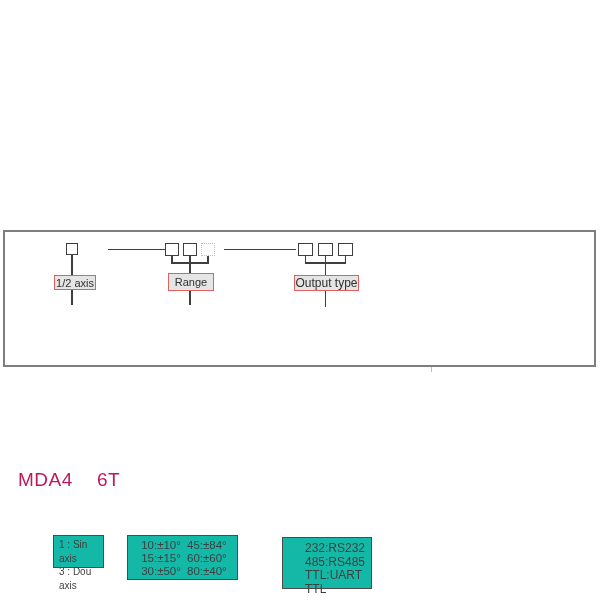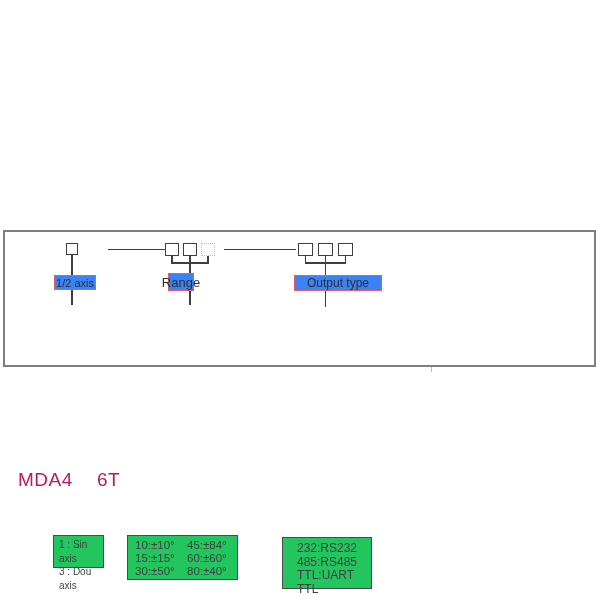--- a/index.html
+++ b/index.html
@@ -45,56 +45,56 @@
     font-size: 19px;
     line-height: 19px;
     letter-spacing: 0.5px;
     color: #be185d;
     white-space: nowrap;
   }
   .red-label {
     position: absolute;
     border: 1.5px solid #e05f5f;
     box-sizing: border-box;
-    background: #3b82f6;
+    background: #e5e5e5;
     color: #2f2f2f;
     display: flex;
     align-items: center;
     justify-content: center;
     white-space: nowrap;
   }
   .values-box {
     position: absolute;
     border: 1.5px solid #4a4a4a;
     box-sizing: border-box;
-    background: #22c55e;
+    background: #14b8a6;
     color: #3f3f3f;
   }
   #axis-values {
     left: 48px; top: 303px;
     width: 51px; height: 33px;
     font-size: 10px;
     line-height: 13.5px;
     padding: 2px 0 0 5px;
   }
   #range-values {
     left: 122px; top: 303px;
     width: 111px; height: 45px;
     font-size: 11.5px;
     padding: 3px 0 0 0;
   }
   #range-values .row { display: flex; line-height: 12.8px; }
-  #range-values .c1 { width: 59px; padding-left: 7px; box-sizing: border-box; }
+  #range-values .c1 { width: 59px; padding-left: 7px; box-sizing: border-box; text-align: center; }
   #range-values .c2 { flex: 1; }
   #output-values {
     left: 277px; top: 305px;
     width: 90px; height: 52px;
     font-size: 12px;
     line-height: 13.7px;
-    padding: 4px 0 0 14px;
+    padding: 4px 0 0 22px;
   }
   .tick {
     position: absolute;
     width: 1.2px; height: 4.5px;
     background: #bdbdbd;
   }
 </style>
 </head>
 <body>
 
@@ -119,21 +119,21 @@
 
     <span class="digit-box" style="left:160px; top:11px;"></span>
     <span class="digit-box" style="left:178px; top:11px;"></span>
     <span class="digit-box dotted" style="left:196px; top:11px;"></span>
 
     <span class="vline" style="left:166.3px; top:24px; height:7.5px;"></span>
     <span class="vline" style="left:202.3px; top:24px; height:7.5px;"></span>
     <span class="hline" style="left:166.3px; top:30px; width:37.5px;"></span>
     <span class="vline" style="left:184.3px; top:24px; height:17px;"></span>
 
-    <div class="red-label" style="left:163px; top:41px; width:26px; height:18px; font-size:13px;">
+    <div class="red-label" style="left:163px; top:41px; width:46px; height:18px; font-size:11px;">
       <span>Range</span>
     </div>
     <span class="vline" style="left:184.3px; top:59px; height:14px;"></span>
 
     <div class="values-box" id="range-values">
       <div class="row">
         <span class="c1">10:±10°</span>
         <span class="c2">45:±84°</span>
       </div>
       <div class="row">
@@ -150,21 +150,21 @@
 
     <span class="digit-box" style="left:293px; top:11px; width:15px;"></span>
     <span class="digit-box" style="left:313px; top:11px; width:15px;"></span>
     <span class="digit-box" style="left:333px; top:11px; width:15px;"></span>
 
     <span class="vline" style="left:299.8px; top:24px; height:7.5px;"></span>
     <span class="vline" style="left:339.8px; top:24px; height:7.5px;"></span>
     <span class="hline" style="left:299.8px; top:30px; width:41.5px;"></span>
     <span class="vline" style="left:319.8px; top:24px; height:19px;"></span>
 
-    <div class="red-label" style="left:289px; top:43px; width:88px; height:16px; font-size:12px;">
+    <div class="red-label" style="left:289px; top:43px; width:65px; height:16px; font-size:12px;">
       <span>Output type</span>
     </div>
     <span class="vline" style="left:319.8px; top:59px; height:16px;"></span>
 
     <div class="values-box" id="output-values">
       <div>232:RS232</div>
       <div>485:RS485</div>
       <div>TTL:UART TTL</div>
     </div>
   </div>

